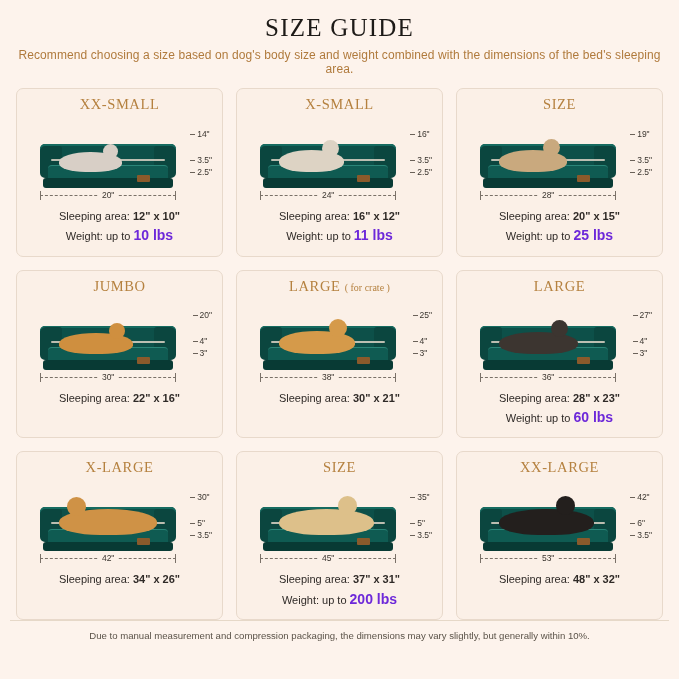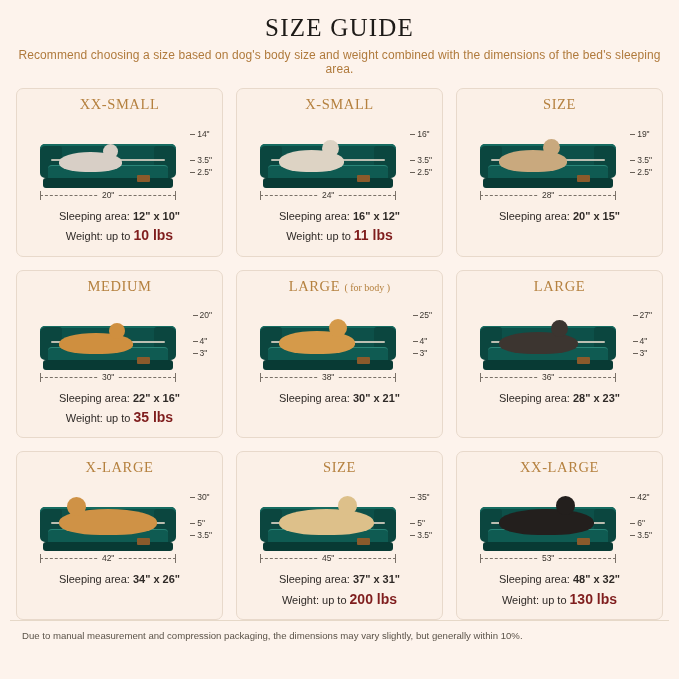--- a/index.html
+++ b/index.html
@@ -195,27 +195,27 @@
   }
   .specs {
     font-size: 11px;
     color: #2f2a27;
     text-align: center;
     line-height: 1.55;
     margin-top: 2px;
   }
   .specs .val { font-weight: bold; }
   .weight-num {
-    color: #7f1d1d;
+    color: #6d28d9;
     font-weight: bold;
     font-size: 14px;
   }
   .footnote {
     margin-top: auto;
-    text-align: left;
+    text-align: center;
     font-size: 9.6px;
     color: #5b5349;
     padding: 9px 12px 8px 12px;
     border-top: 1px solid #e6d8c8;
   }
 </style>
 </head>
 <body>
 
 <div class="page">
@@ -368,25 +368,28 @@
         <div class="tick-l"></div>
         <div class="tick-r"></div>
         <div class="label">28"</div>
       </div>
     </div>
 
     <div class="specs">
       <div>
         <span>Sleeping area: </span><span class="val">20" x 15"</span>
       </div>
-    </div>
-  </div>
-      <div class="card">
-    <div class="card-title">
-      <span>MEDIUM</span>
+      <div>
+        <span>Weight: up to </span><span class="weight-num">25 lbs</span>
+      </div>
+    </div>
+  </div>
+      <div class="card">
+    <div class="card-title">
+      <span>JUMBO</span>
       <span class="crate"></span>
     </div>
 
     <div class="figure">
       <div class="bed">
         <div class="backwall"></div>
         <div class="bolster-left"></div>
         <div class="bolster-right"></div>
         <div class="piping"></div>
         <div class="cushion"></div>
@@ -417,29 +420,26 @@
         <div class="tick-l"></div>
         <div class="tick-r"></div>
         <div class="label">30"</div>
       </div>
     </div>
 
     <div class="specs">
       <div>
         <span>Sleeping area: </span><span class="val">22" x 16"</span>
       </div>
-      <div>
-        <span>Weight: up to </span><span class="weight-num">35 lbs</span>
-      </div>
     </div>
   </div>
       <div class="card">
     <div class="card-title">
       <span>LARGE</span>
-      <span class="crate">( for body )</span>
+      <span class="crate">( for crate )</span>
     </div>
 
     <div class="figure">
       <div class="bed">
         <div class="backwall"></div>
         <div class="bolster-left"></div>
         <div class="bolster-right"></div>
         <div class="piping"></div>
         <div class="cushion"></div>
         <div class="base"></div>
@@ -518,20 +518,23 @@
         <div class="tick-l"></div>
         <div class="tick-r"></div>
         <div class="label">36"</div>
       </div>
     </div>
 
     <div class="specs">
       <div>
         <span>Sleeping area: </span><span class="val">28" x 23"</span>
       </div>
+      <div>
+        <span>Weight: up to </span><span class="weight-num">60 lbs</span>
+      </div>
     </div>
   </div>
       <div class="card">
     <div class="card-title">
       <span>X-LARGE</span>
       <span class="crate"></span>
     </div>
 
     <div class="figure">
       <div class="bed">
@@ -668,21 +671,18 @@
         <div class="tick-l"></div>
         <div class="tick-r"></div>
         <div class="label">53"</div>
       </div>
     </div>
 
     <div class="specs">
       <div>
         <span>Sleeping area: </span><span class="val">48" x 32"</span>
       </div>
-      <div>
-        <span>Weight: up to </span><span class="weight-num">130 lbs</span>
-      </div>
     </div>
   </div>
     </div>
 
   <div class="footnote">Due to manual measurement and compression packaging, the dimensions may vary slightly, but generally within 10%.</div>
 </div>
 
 </body></html>

